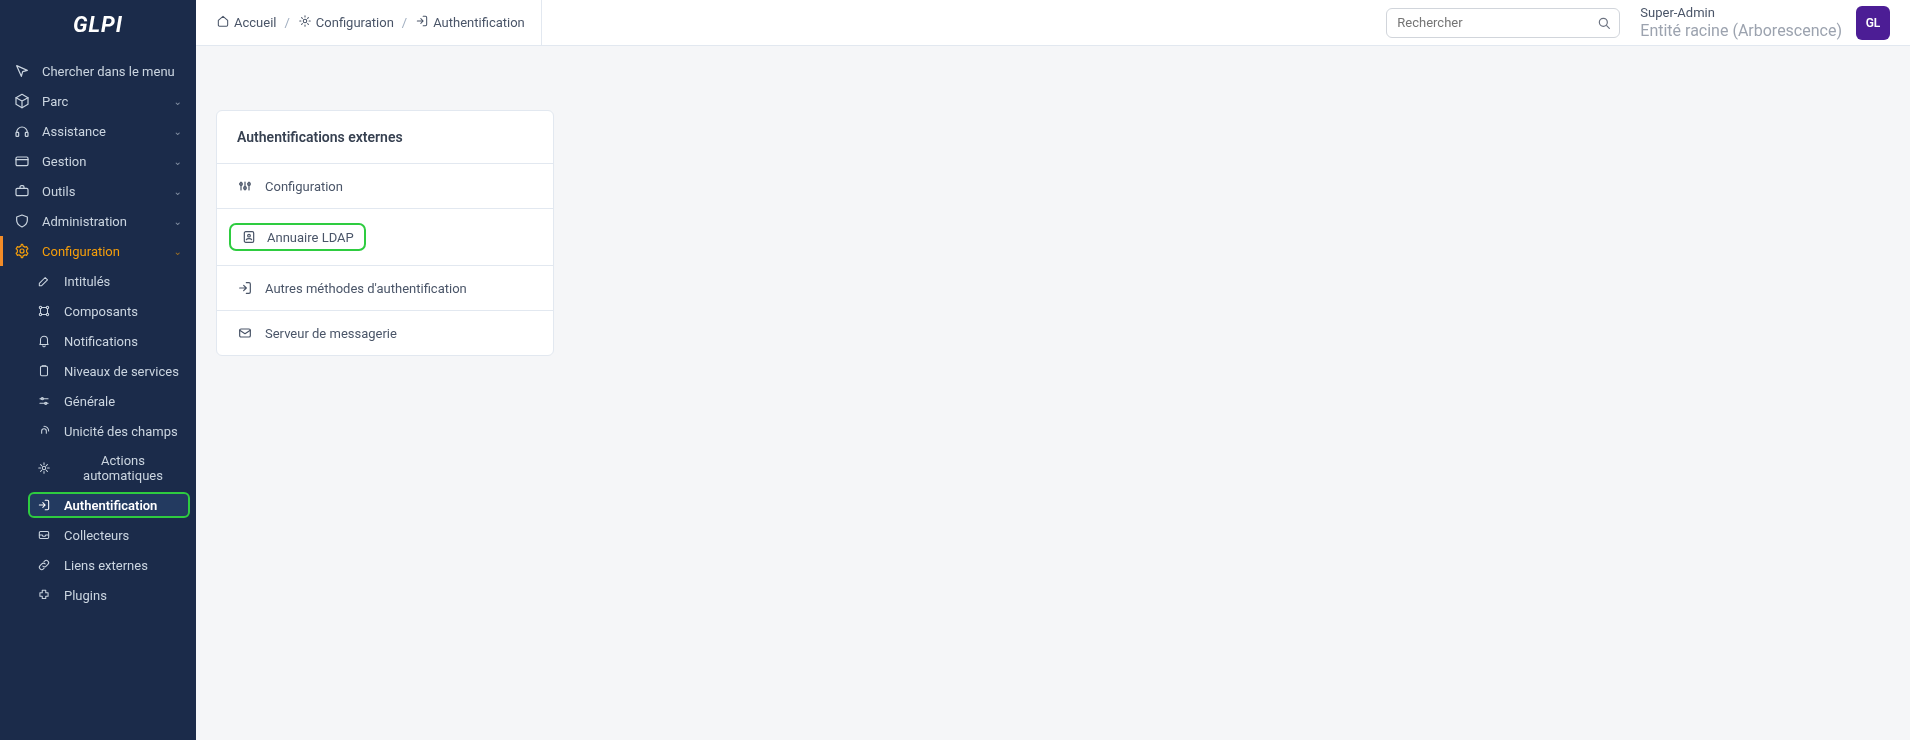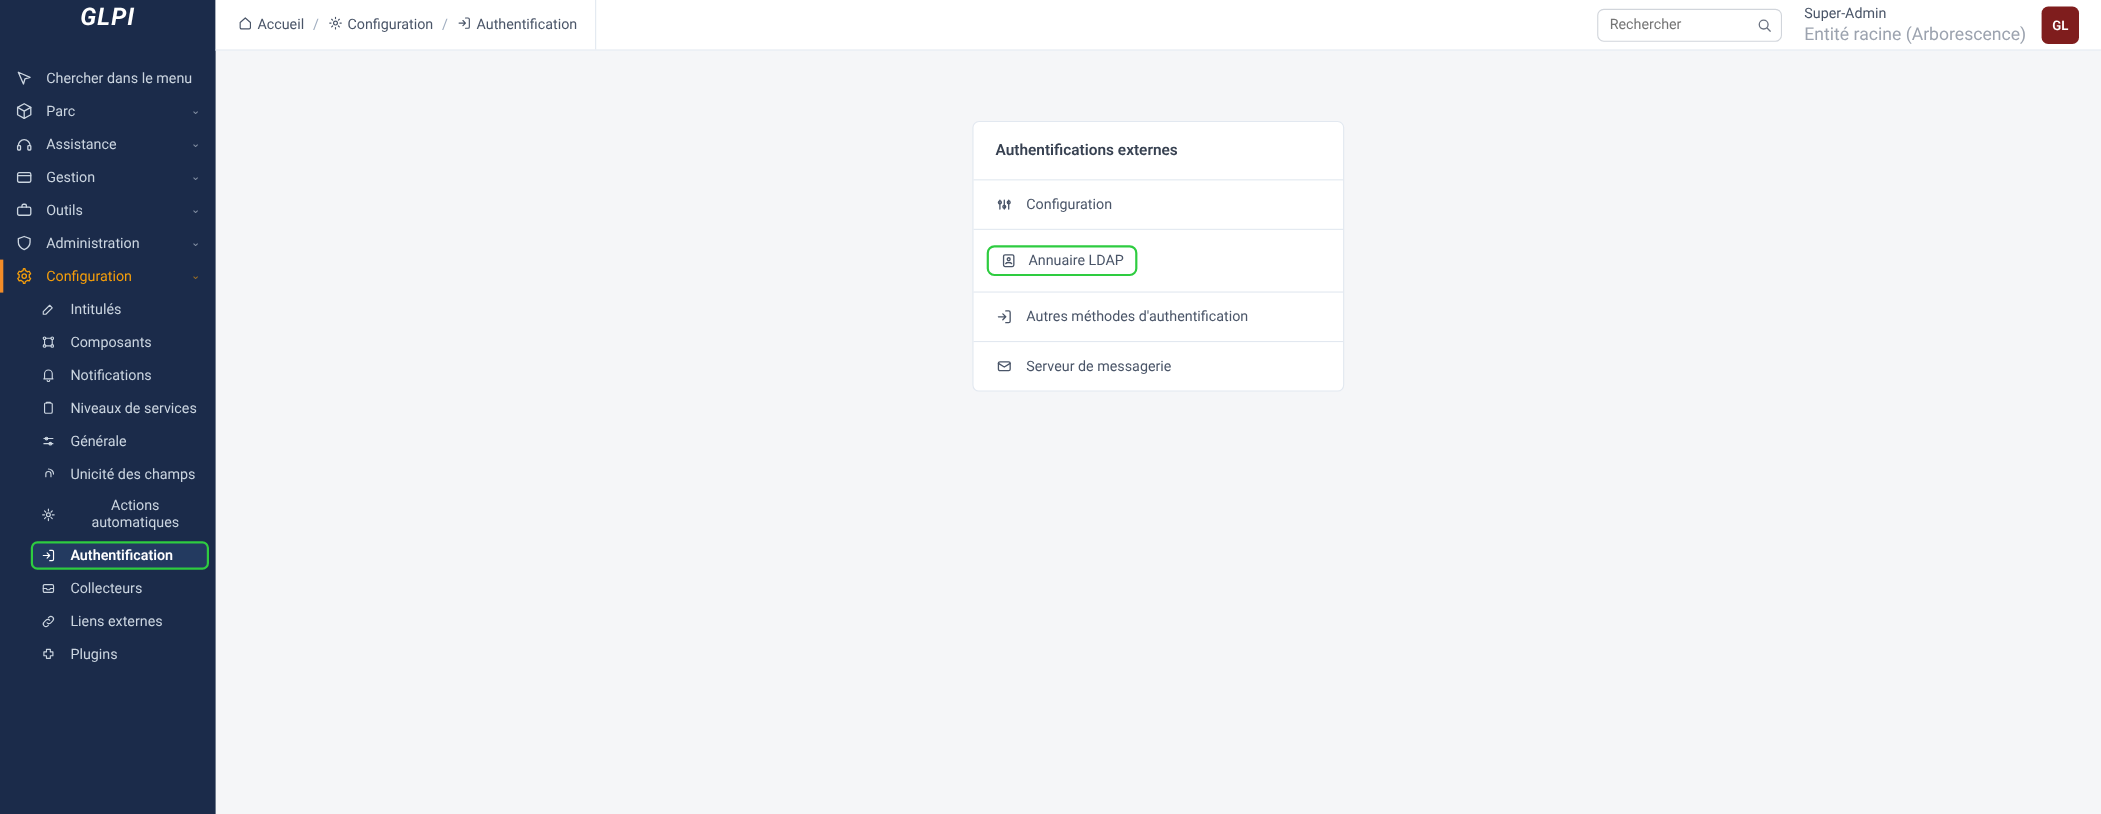--- a/index.html
+++ b/index.html
@@ -1,43 +1,43 @@
 <!DOCTYPE html>
 <html><head>
 <meta charset="utf-8">
 <style>
 * { margin:0; padding:0; box-sizing:border-box; font-family:-apple-system,BlinkMacSystemFont,"Segoe UI",Roboto,Arial,sans-serif; }
 body { background:#f5f6f8; color:#4a5568; font-size:14px; display:flex; height:740px; width:1910px; overflow:hidden; }
 .sidebar { width:196px; background:#1b2b4a; color:#cbd5e0; display:flex; flex-direction:column; flex-shrink:0; }
-.logo-area { height:48px; display:flex; align-items:flex-start; justify-content:center; padding:4px 0; }
+.logo-area { height:48px; display:flex; align-items:center; justify-content:center; padding:4px 0; }
 .logo-text { color:#fff; font-weight:700; font-size:22px; letter-spacing:1px; font-style:italic; }
 .nav { flex:1; overflow-y:auto; padding-top:8px;text-align:center; }
 .nav-item { display:flex; align-items:center; padding:7px 14px; cursor:pointer; color:#cbd5e0; font-size:13px; gap:12px; }
 .nav-item.active-top { color:#f59e0b; border-left:3px solid #f28c28; padding-left:11px; }
 .nav-item .icn { width:16px; height:16px; display:inline-flex; align-items:center; justify-content:center; flex-shrink:0; }
 .nav-item .chev { margin-left:auto; font-size:10px; opacity:0.6; }
 .sub-item { display:flex; align-items:center; padding:7px 14px 7px 36px; cursor:pointer; color:#cbd5e0; font-size:13px; gap:12px; position:relative; }
 .highlight-box { border:2px solid #2ecc40; border-radius:6px; padding:3px 6px; margin:2px 6px 2px 28px; display:flex; align-items:center; gap:12px; cursor:pointer; color:#fff; font-weight:600; font-size:13px; background:#233a60; }
 .highlight-box .icn { width:16px; height:16px; display:inline-flex; align-items:center; justify-content:center; }
 .sub-item .icn { width:16px; height:16px; display:inline-flex; align-items:center; justify-content:center; flex-shrink:0; }
 .main { flex:1; display:flex; flex-direction:column;gap:44px; }
 .topbar { height:46px; background:#fff; border-bottom:1px solid #e2e8f0; display:flex; align-items:center; padding:0 20px; gap:20px; }
 .breadcrumb { display:flex; align-items:center; gap:8px; font-size:13px; color:#4a5568; border-right:1px solid #e2e8f0; padding-right:16px; height:100%; }
 .breadcrumb a { color:#4a5568; text-decoration:none; display:inline-flex; align-items:center; gap:4px; }
 .breadcrumb .sep { color:#a0aec0; }
 .topbar-spacer { flex:1; }
 .search-box { position:relative; }
-.search-box input { width:168px; height:30px; border:1px solid #d1d5db; border-radius:6px; padding:0 48px 0 10px; font-size:13px; outline:none; }
+.search-box input { width:234px; height:30px; border:1px solid #d1d5db; border-radius:6px; padding:0 48px 0 10px; font-size:13px; outline:none; }
 .search-box .sicn { position:absolute; right:8px; top:7px; color:#6b7280; }
 .user-area { display:flex; align-items:center; gap:14px; }
 .user-text { text-align:left; line-height:1.2; }
 .user-text .uname { font-size:13px; color:#4a5568; }
 .user-text .uent { font-size:16px; color:#9ca3af; }
-.avatar { width:34px; height:34px; border-radius:6px; background:#7f1d1d; color:#fff; display:flex; align-items:center; justify-content:center; font-size:12px; font-weight:600; }
-.content { flex:1; display:flex; justify-content:center; align-items:flex-start; padding:20px; }
+.avatar { width:34px; height:34px; border-radius:6px; background:#4c1d95; color:#fff; display:flex; align-items:center; justify-content:center; font-size:12px; font-weight:600; }
+.content { flex:1; display:flex; justify-content:flex-start; align-items:flex-start; padding:20px; }
 .card { background:#fff; border:1px solid #e2e8f0; border-radius:6px; width:338px; margin-top:0; }
 .card-header { padding:18px 20px; font-weight:600; color:#374151; font-size:14px; }
 .card-list { display:flex; flex-direction:column; }
 .card-item { border-top:1px solid #e2e8f0; padding:14px 20px; display:flex; align-items:center; gap:12px; cursor:pointer; color:#4a5568; font-size:13px; }
 .card-item .icn { width:16px; height:16px; display:inline-flex; align-items:center; justify-content:center; }
 .card-item.highlighted { position:relative; }
 .card-green-box { border:2.5px solid #2ecc40; border-radius:7px; display:inline-flex; align-items:center; gap:10px; padding:4px 10px; margin-left:-8px; }
 svg { stroke:currentColor; fill:none; stroke-width:1.8; stroke-linecap:round; stroke-linejoin:round; }
 </style>
 </head>

